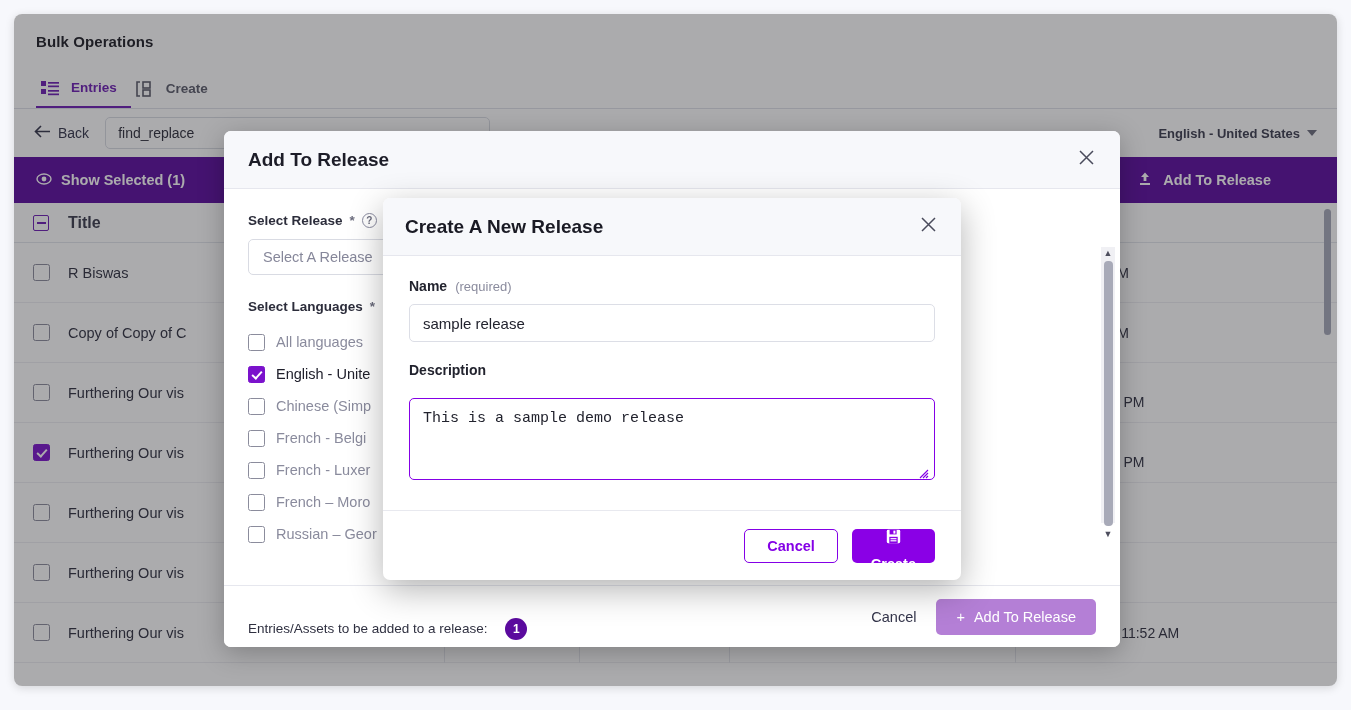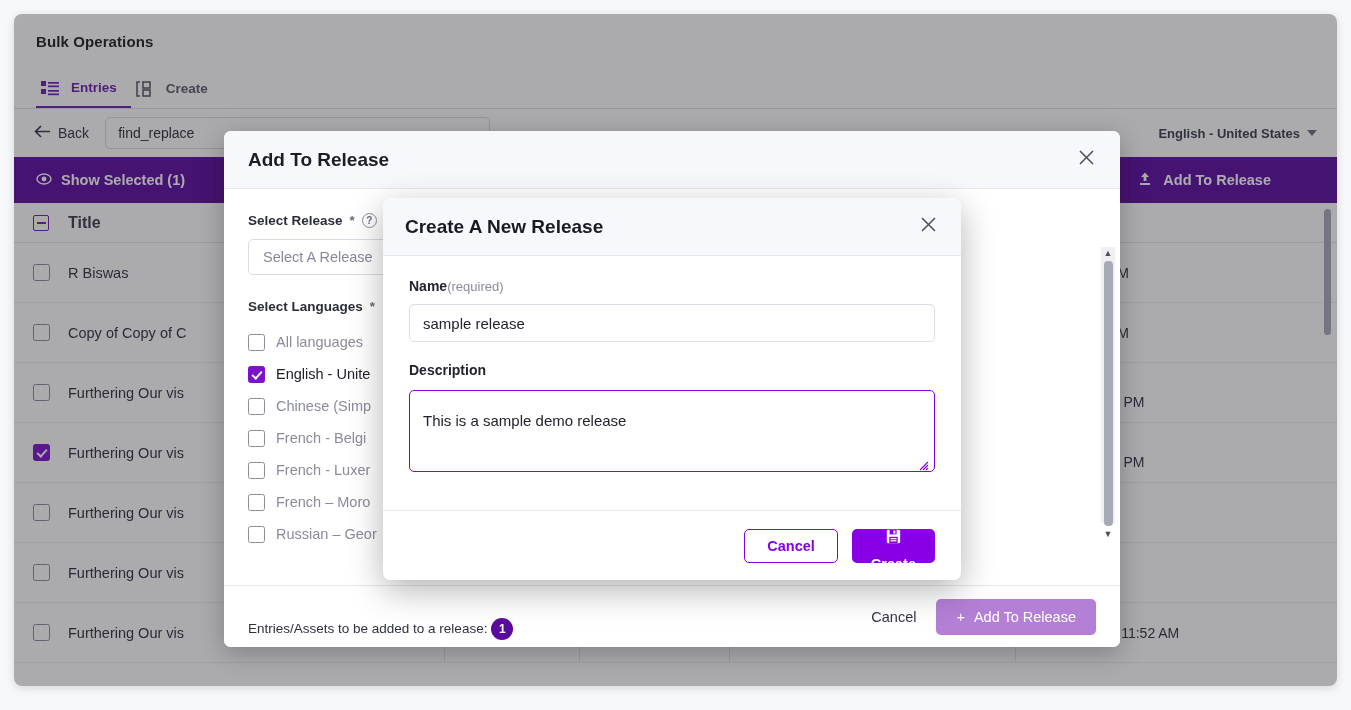--- a/index.html
+++ b/index.html
@@ -102,21 +102,21 @@
               font-size:10px; color:#6b6c7d; display:flex;align-items:center;justify-content:center; }
   .sel-input { margin-top: 11px; width: 500px; height: 36px; border:1px solid #d9dbe3; border-radius:5px;
                display:flex; align-items:center; padding:0 14px; font-size:14.5px; color:#86879a; }
   .langs-label { margin-top: 24px; }
   .lang-list { margin-top: 12px; }
   .lang-row { height: 32px; display:flex; align-items:center; gap:11px; font-size:14.5px; }
   .lang-row.dim { color:#8a8b9d; }
   .lang-row.on { color:#20202c; }
   .mo-foot { height: 62px; border-top:1px solid #e6e7ee; display:flex; align-items:center;
              padding: 0 24px; background:#fff; }
-  .foot-text { font-size:13.5px; color:#2f3040; display:flex; align-items:center; gap:4px;margin-top:24px; }
+  .foot-text { font-size:13.5px; color:#2f3040; display:flex; align-items:center; gap:18px;margin-top:24px; }
   .pill { min-width:22px; height:22px; border-radius:11px; background:#5b0a9e; color:#fff;
           font-size:12px; font-weight:bold; display:flex; align-items:center; justify-content:center; padding:0 7px; }
   .foot-right { margin-left:auto; display:flex; align-items:center; gap:20px; }
   .link-btn { font-size:14.5px; color:#33344a; cursor:pointer; }
   .btn-disabled { height:36px; border-radius:5px; background:#b47fd6; color:#fff;
                   font-size:14.5px; display:flex; align-items:center; gap:9px; padding:0 20px; cursor:default; }
   
   .mo-scroll { position:absolute; right: 5px; top: 58px; bottom: 62px; width: 14px;
                background:#f0f0f4; display:flex; flex-direction:column; align-items:center; }
   .mo-scroll .arr { font-size:9px; color:#4d4e5e; line-height:12px; }
@@ -127,27 +127,27 @@
   .modal-inner {
     position:absolute; left: 383px; top: 198px; width: 578px; height: 382px;
     background:#ffffff; border-radius: 7px; box-shadow: 0 10px 34px rgba(0,0,0,.30);
     display:flex; flex-direction:column; overflow:hidden; z-index: 30;
   }
   .mi-head { height: 58px; background:#f7f8fb; border-bottom:1px solid #e6e7ee;
              display:flex; align-items:center; padding: 12px 22px; }
   .mi-title { font-size: 19px; font-weight: bold; color:#1a1a24; }
   .mi-x { margin-left:auto; cursor:pointer; }
   .mi-body { flex:1; padding: 22px 26px 0 26px; }
-  .f-label { font-size:14px; font-weight:bold; color:#22232e; display:flex; align-items:baseline; gap:0; }
+  .f-label { font-size:14px; font-weight:bold; color:#22232e; display:flex; align-items:baseline; gap:8px; }
   .f-sub { font-size:13px; font-weight:normal; color:#8a8b9d; }
   .txt-input { margin-top:10px; width:100%; height:38px; border:1px solid #dcdee6; border-radius:5px;
                padding: 0 13px; font-size:15px; color:#22232e; background:#fff; font-family:inherit; outline:none; }
   .f-label2 { margin-top: 20px; }
-  .txt-area { margin-top:12px; width:100%; height:82px; border:1.6px solid #8400e6; border-radius:5px;
-              padding: 20px 13px; font-size:15px; color:#22232e; resize:none; font-family:Liberation Sans, sans-serif; outline:none;
+  .txt-area { margin-top:20px; width:100%; height:82px; border:1.6px solid #8400e6; border-radius:5px;
+              padding: 10px 13px; font-size:15px; color:#22232e; resize:none; font-family:Liberation Mono, monospace; outline:none;
               line-height:1.35; position:relative; }
   .ta-wrap { position:relative; }
   .ta-grip { position:absolute; right:6px; bottom:7px; width:12px; height:12px; pointer-events:none; }
   .mi-foot { height: 70px; border-top:1px solid #e8e9ef; display:flex; align-items:center;
              justify-content:flex-end; gap:14px; padding: 0 26px; }
   .btn-cancel { height:34px; padding:0 22px; border:1.4px solid #8400e6; border-radius:5px;
                 background:#fff; color:#8400e6; font-size:14.5px; font-weight:bold;
                 display:flex; align-items:center; cursor:pointer; font-family:inherit; }
   .btn-create { height:34px; padding:0 19px; border:none; border-radius:5px;
                 background:#8a00e6; color:#fff; font-size:14.5px; font-weight:bold;

